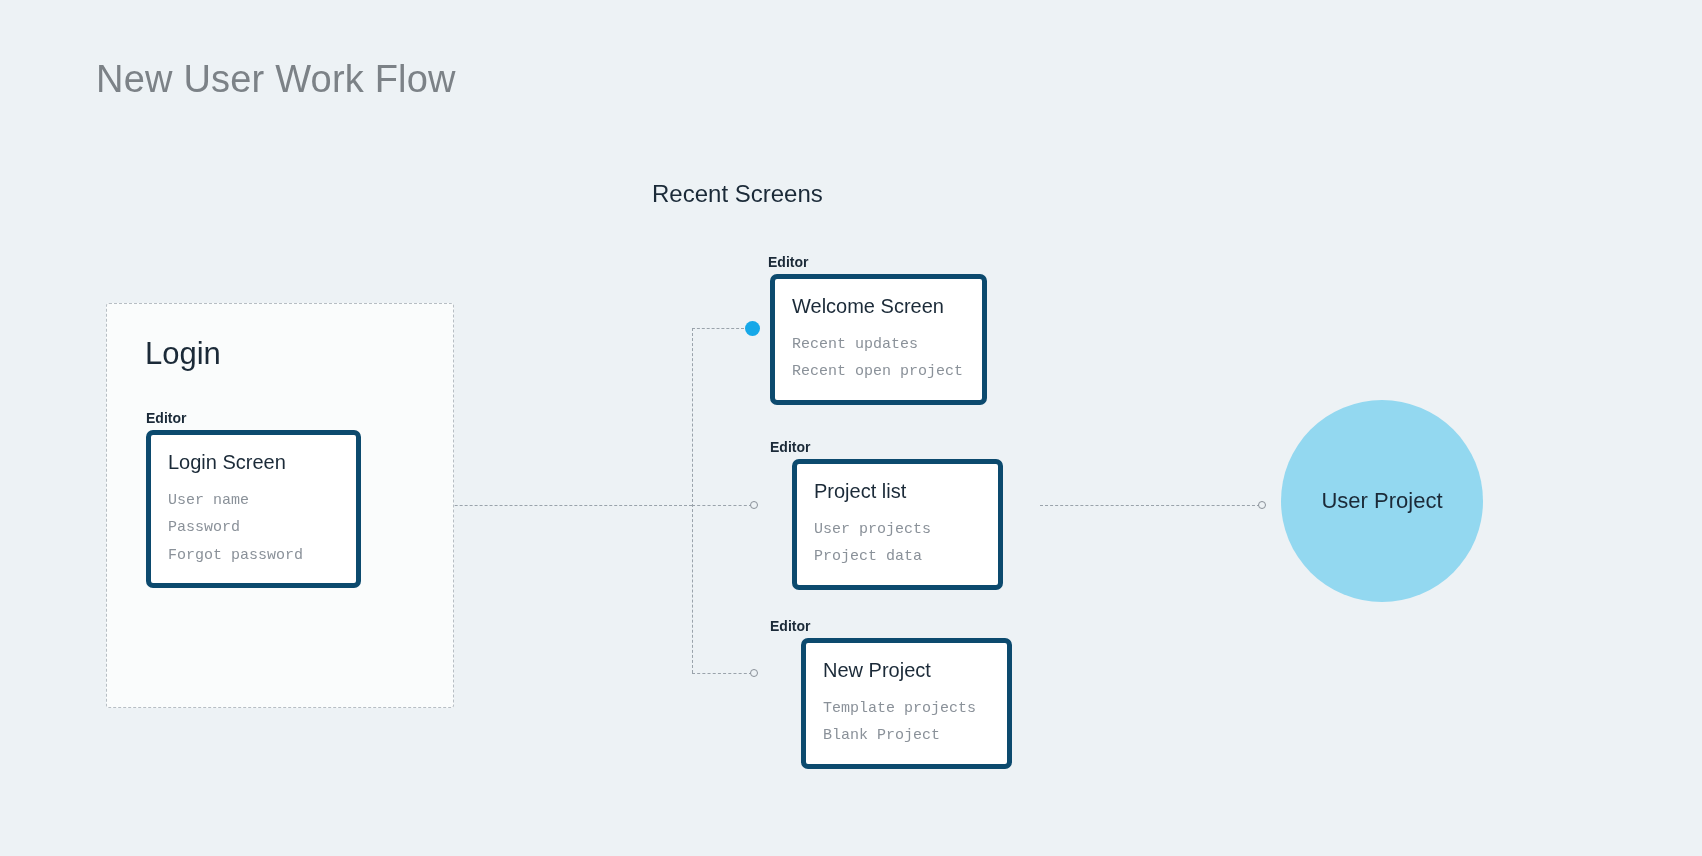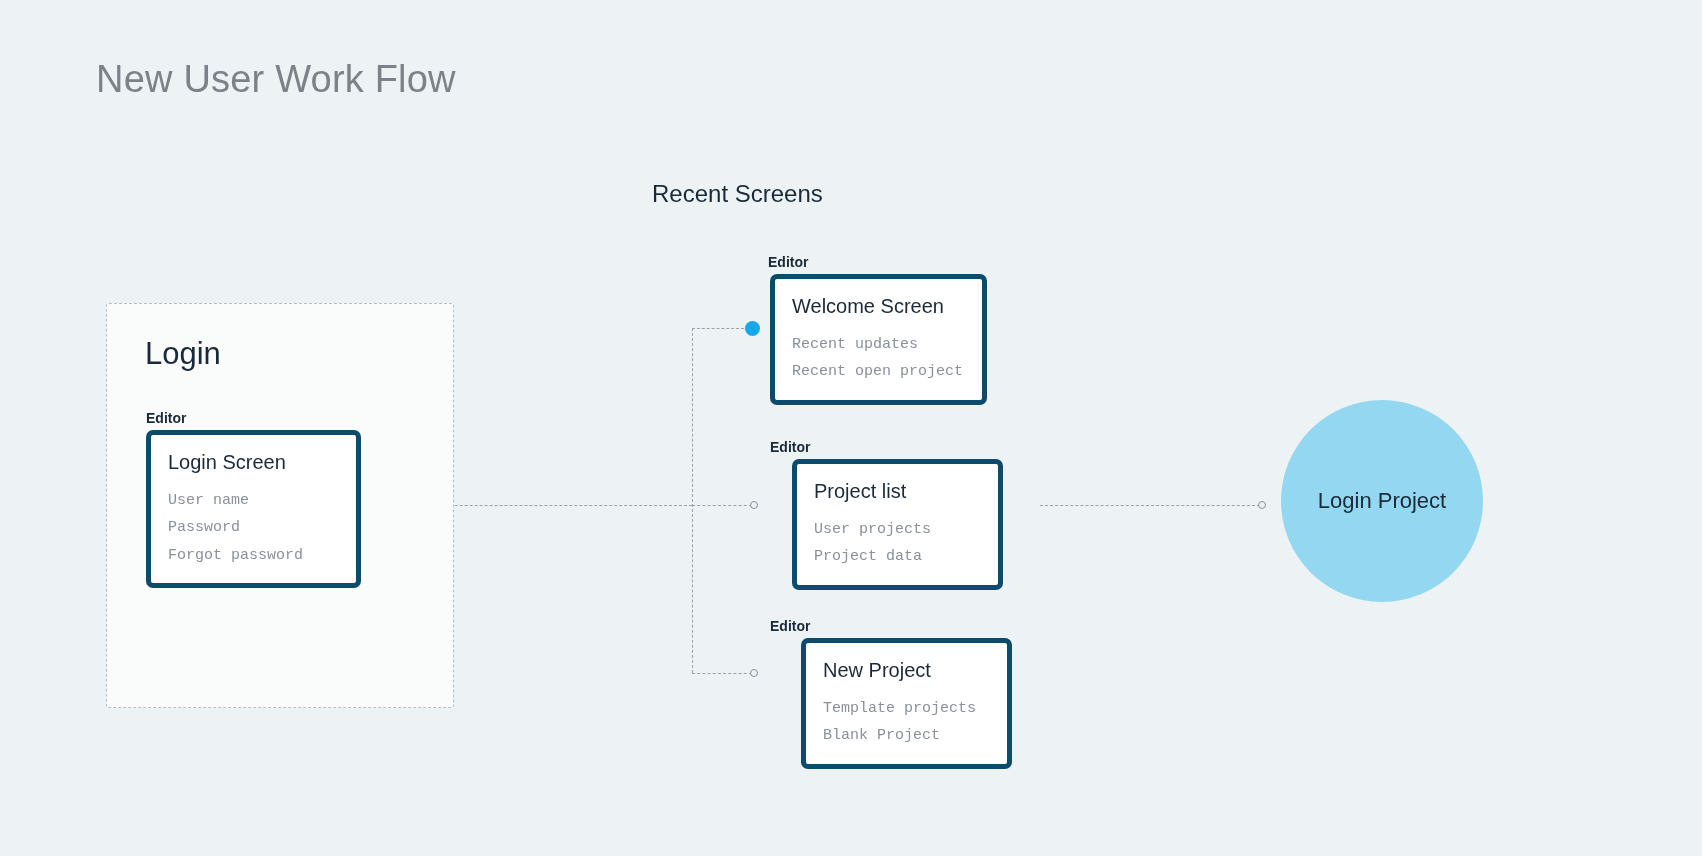--- a/index.html
+++ b/index.html
@@ -210,16 +210,16 @@
 
   <div class="editor-label" style="left:770px; top:618px;">Editor</div>
 
   <div class="card" style="left:801px; top:638px; width:211px;">
     <div class="card-title">New Project</div>
     <div class="card-item">Template projects</div>
     <div class="card-item">Blank Project</div>
   </div>
 
   <div class="end-circle">
-    <span class="end-circle-label">Login Project</span>
+    <span class="end-circle-label">User Project</span>
   </div>
 
 </div>
 
 </body></html>

